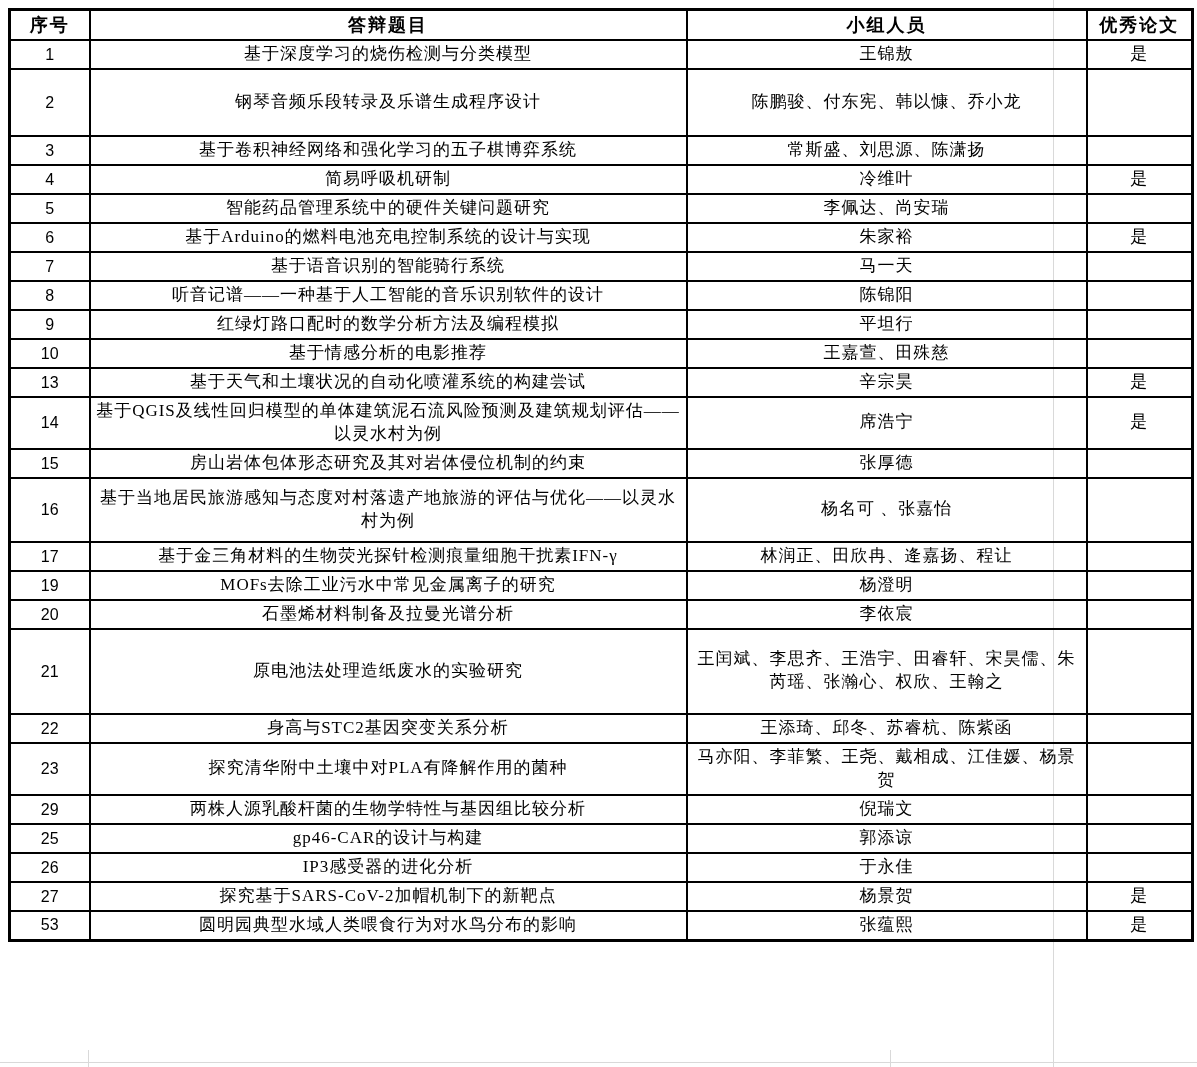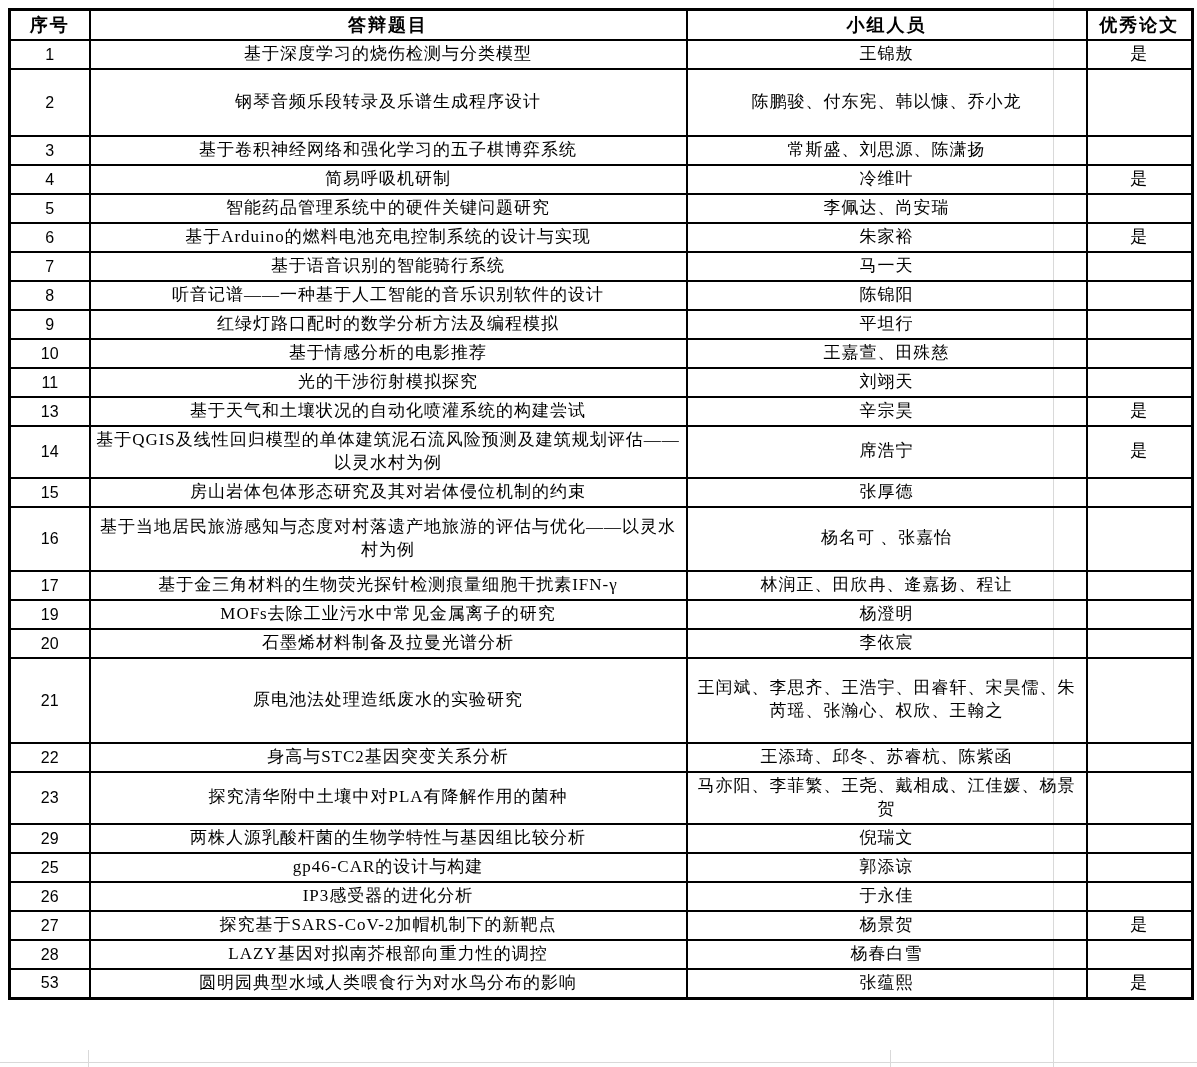--- a/index.html
+++ b/index.html
@@ -118,26 +118,20 @@
           <td>平坦行</td>
           <td></td>
         </tr>
         <tr>
           <td class="num">10</td>
           <td>基于情感分析的电影推荐</td>
           <td>王嘉萱、田殊慈</td>
           <td></td>
         </tr>
         <tr>
-          <td class="num">11</td>
-          <td>光的干涉衍射模拟探究</td>
-          <td>刘翊天</td>
-          <td></td>
-        </tr>
-        <tr>
           <td class="num">13</td>
           <td>基于天气和土壤状况的自动化喷灌系统的构建尝试</td>
           <td>辛宗昊</td>
           <td>是</td>
         </tr>
         <tr style="height: 45px;">
           <td class="num">14</td>
           <td>基于QGIS及线性回归模型的单体建筑泥石流风险预测及建筑规划评估——以灵水村为例</td>
           <td>席浩宁</td>
           <td>是</td>
@@ -208,26 +202,20 @@
           <td>于永佳</td>
           <td></td>
         </tr>
         <tr>
           <td class="num">27</td>
           <td>探究基于SARS-CoV-2加帽机制下的新靶点</td>
           <td>杨景贺</td>
           <td>是</td>
         </tr>
         <tr>
-          <td class="num">28</td>
-          <td>LAZY基因对拟南芥根部向重力性的调控</td>
-          <td>杨春白雪</td>
-          <td></td>
-        </tr>
-        <tr>
           <td class="num">53</td>
           <td>圆明园典型水域人类喂食行为对水鸟分布的影响</td>
           <td>张蕴熙</td>
           <td>是</td>
         </tr>
       </tbody>
   </table>
 </div>
 
 </body></html>

